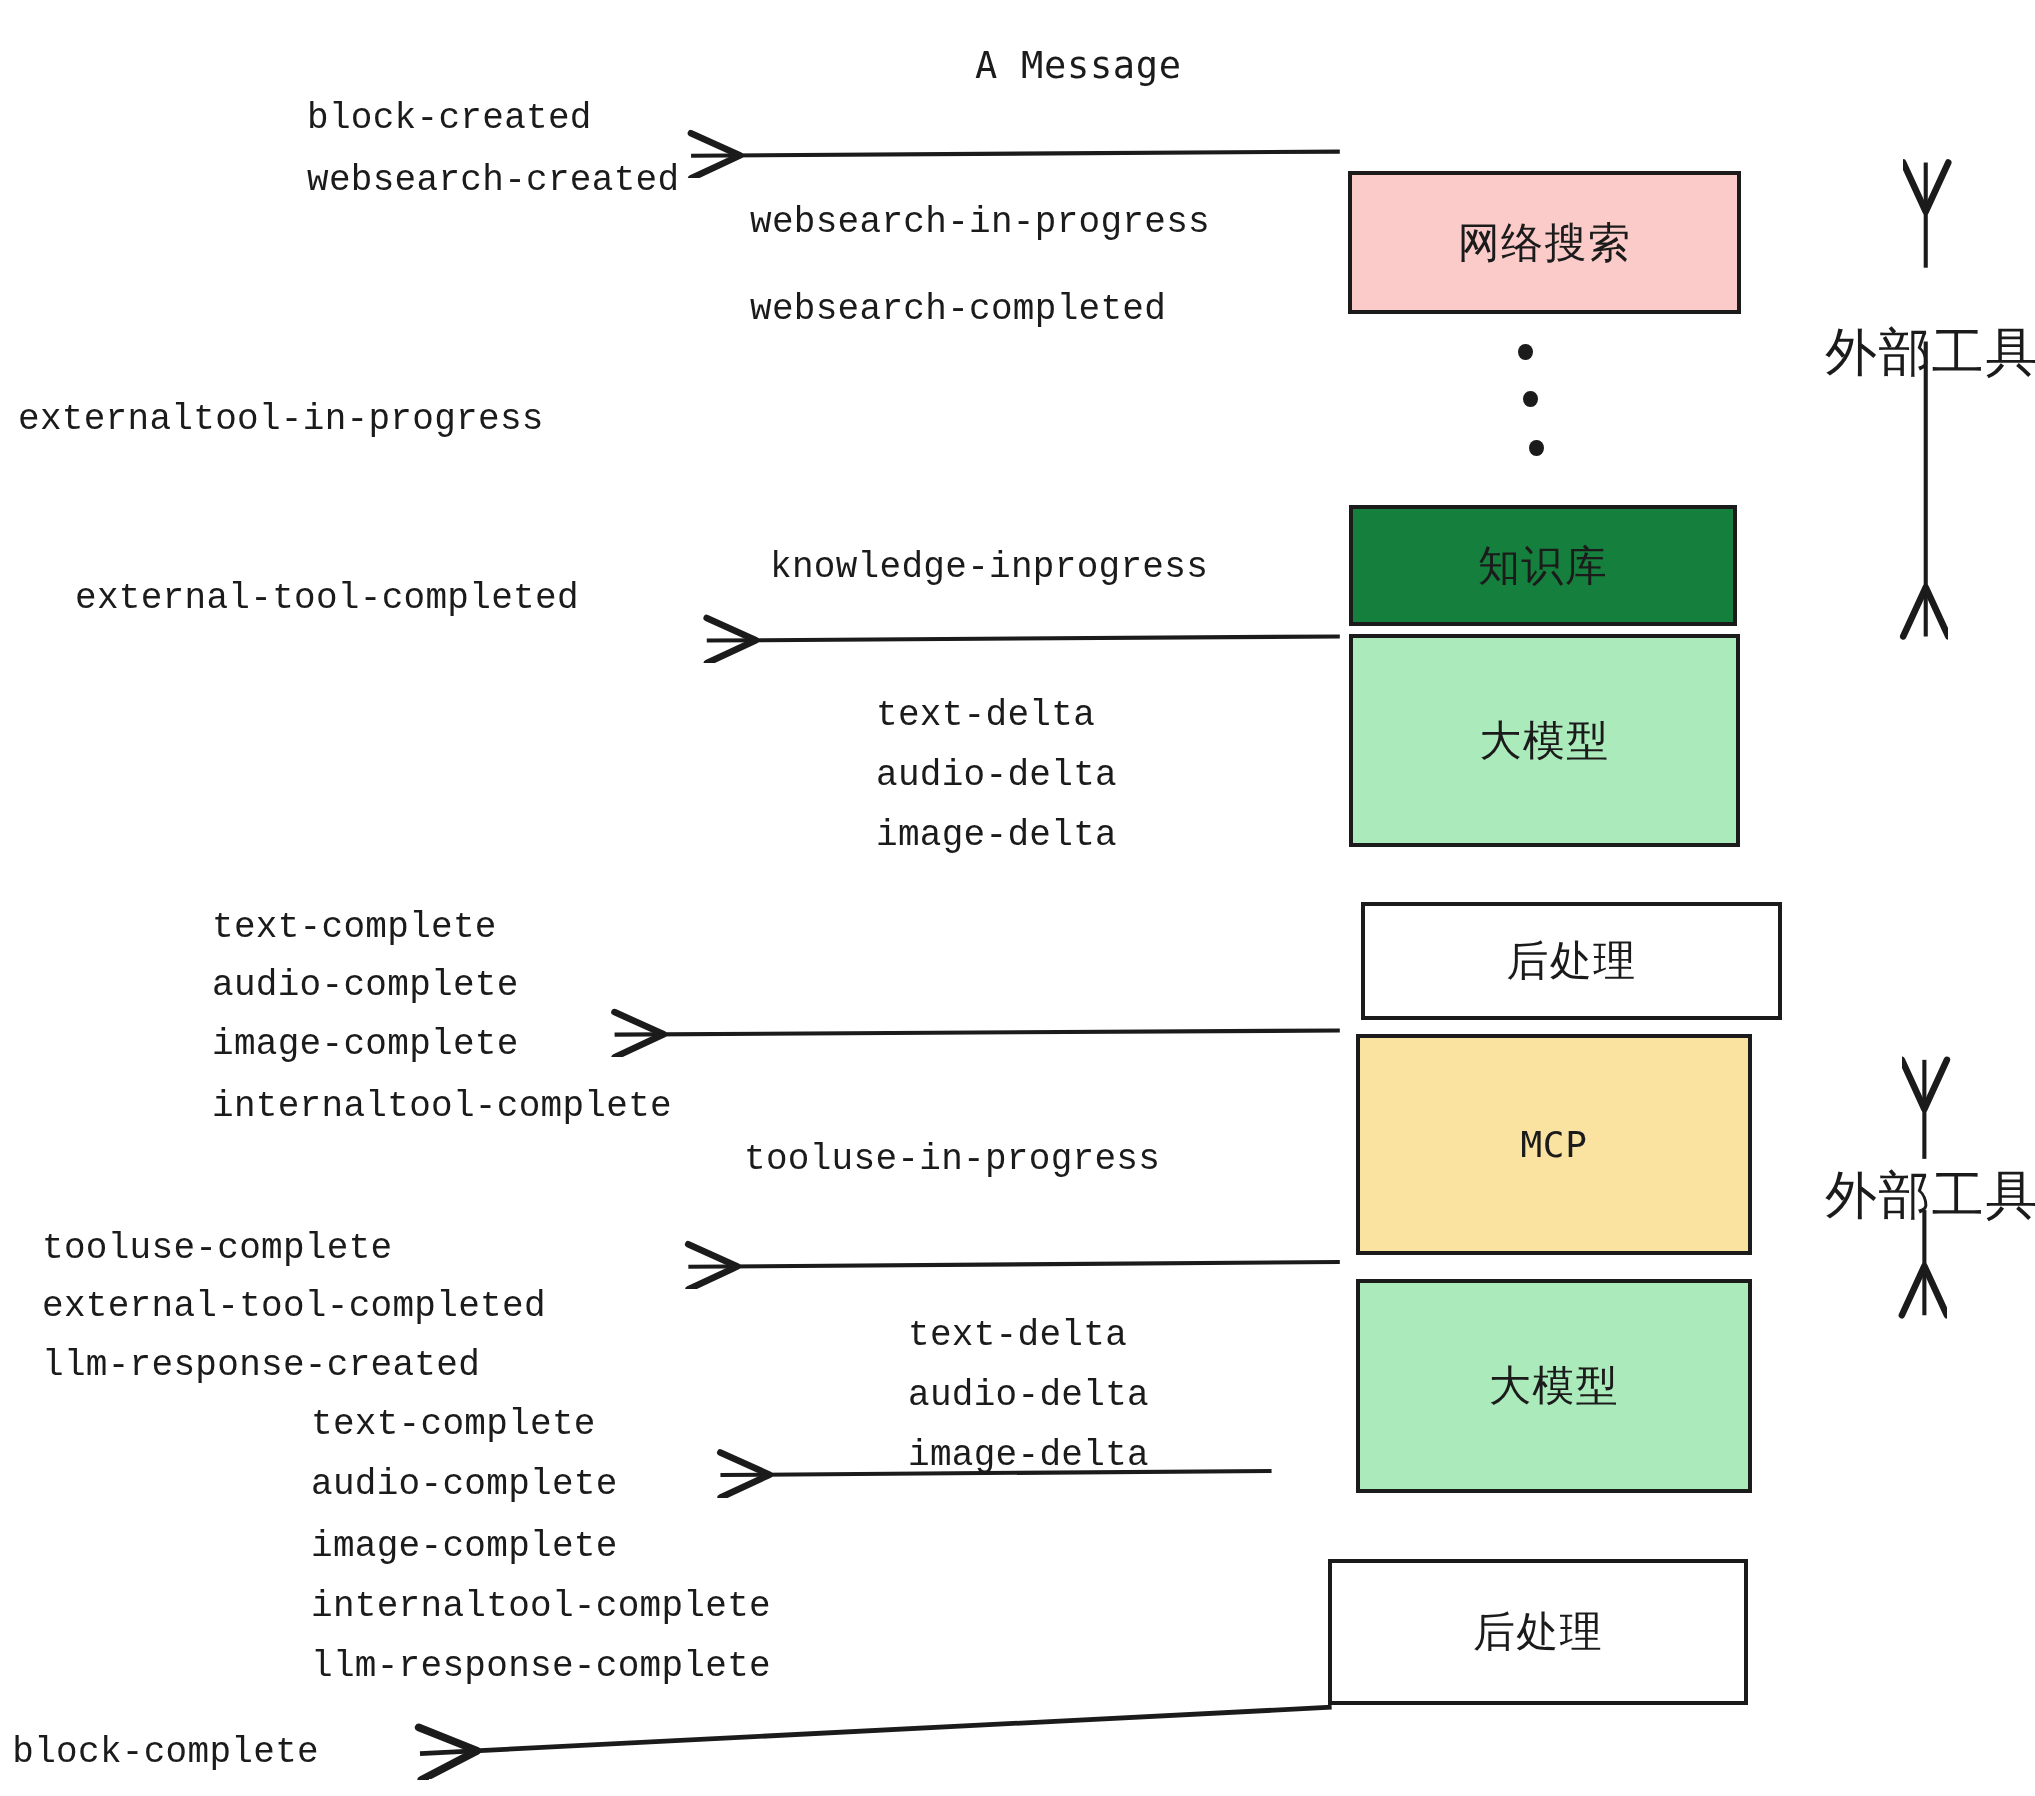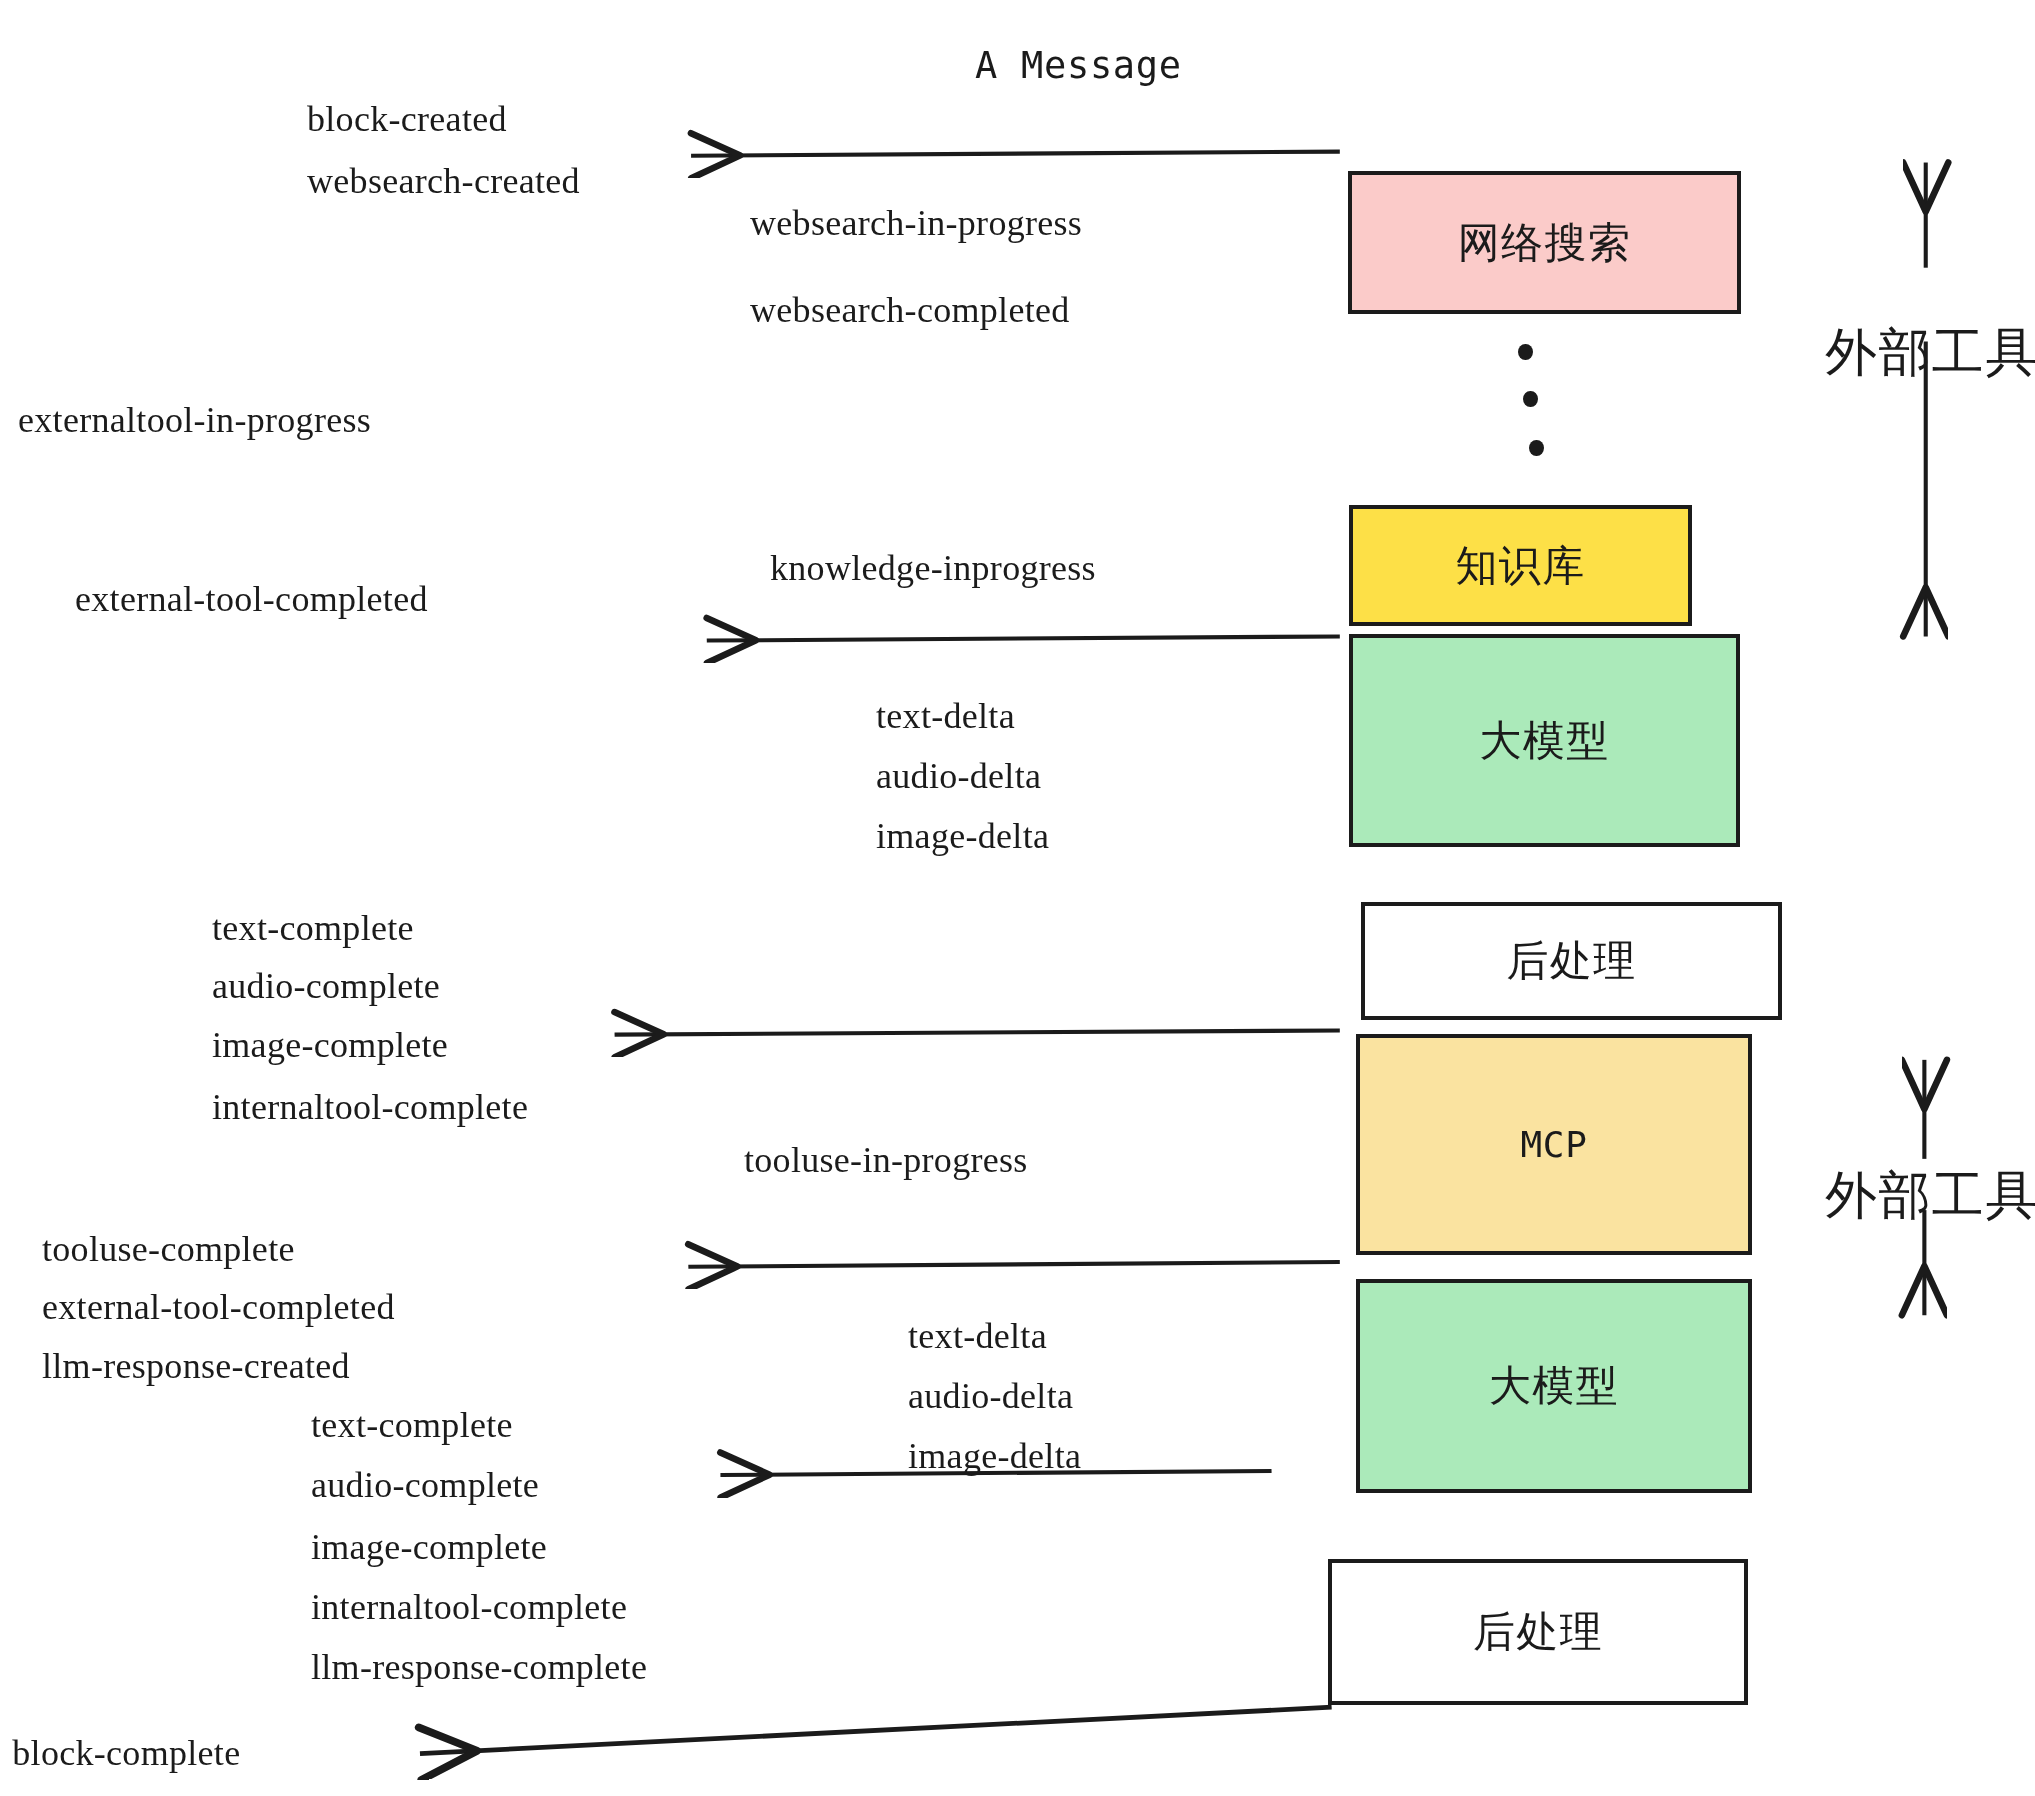--- a/index.html
+++ b/index.html
@@ -12,21 +12,21 @@
     width: 2035px;
     height: 1796px;
     background: #ffffff;
     overflow: hidden;
     font-family: "DejaVu Sans Mono", "Liberation Mono", monospace;
   }
   
   .lbl {
     position: absolute;
     color: #1b1b1b;
-    font-family: Liberation Serif, serif;
+    font-family: Liberation Mono, monospace;
     font-size: 36px;
     line-height: 1;
     white-space: nowrap;
     letter-spacing: 0.3px;
   }
   .title {
     position: absolute;
     color: #1b1b1b;
     font-family: "DejaVu Sans Mono", "Liberation Mono", monospace;
     font-size: 37px;
@@ -112,21 +112,21 @@
   </svg>
 
   <div class="box" id="box-websearch" style="left:1348px; top:171px; width:393px; height:143px; background:#fbcbc9;">
     <span>网络搜索</span>
   </div>
 
   <div class="dot" style="left:1518px; top:344px;"></div>
   <div class="dot" style="left:1523px; top:391px;"></div>
   <div class="dot" style="left:1529px; top:440px;"></div>
 
-  <div class="box" id="box-knowledge" style="left:1349px; top:505px; width:343px; height:121px; background:#fde047;">
+  <div class="box" id="box-knowledge" style="left:1349px; top:505px; width:388px; height:121px; background:#15803d;">
     <span>知识库</span>
   </div>
 
   <div class="box" id="box-llm-1" style="left:1349px; top:634px; width:391px; height:213px; background:#abeaba;">
     <span>大模型</span>
   </div>
 
   <div class="box" id="box-postprocess-1" style="left:1361px; top:902px; width:421px; height:118px; background:#ffffff;">
     <span>后处理</span>
   </div>

